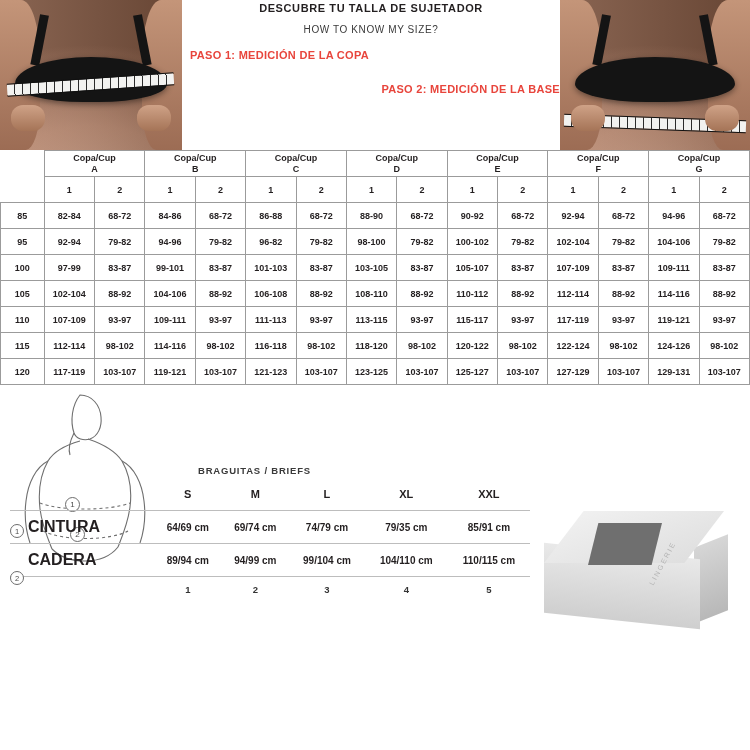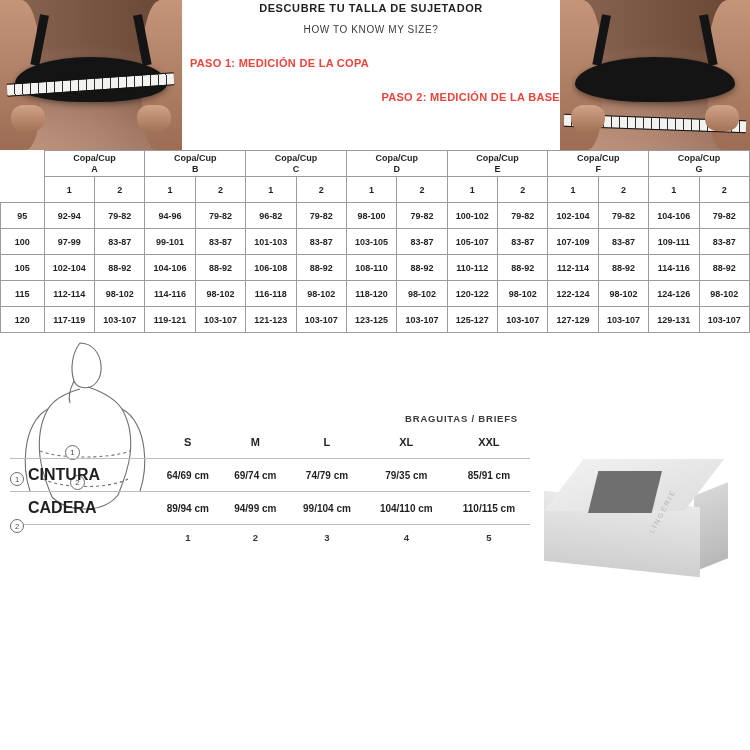--- a/index.html
+++ b/index.html
@@ -81,21 +81,21 @@
   }
   .t-title{
     margin-top:2px;
     font-size:11px;font-weight:bold;letter-spacing:.6px;color:#231f20;
   }
   .t-sub{
     margin-top:10px;
     font-size:10px;font-weight:normal;letter-spacing:.6px;color:#3a3a3a;
   }
   .t-step1{
-    margin-top:22px;
+    margin-top:14px;
     font-size:11px;font-weight:bold;letter-spacing:.3px;color:#e8453c;
     text-align:left;padding-left:8px;
   }
   .t-step2{
     margin-top:22px;
     font-size:11px;font-weight:bold;letter-spacing:.3px;color:#e8453c;
     text-align:right;padding-right:0px;margin-left:36px;
   }
 
   
@@ -130,21 +130,21 @@
     position:absolute;left:10px;top:6px;width:215px;height:180px;
   }
   .measure-badge{
     position:absolute;width:13px;height:13px;border-radius:50%;
     border:1px solid #6d6d6d;color:#4a4a4a;font-size:8px;
     display:flex;align-items:center;justify-content:center;background:#fff;
   }
 
   .briefs-title{
     position:absolute;left:198px;top:80px;width:320px;
-    text-align:right;font-size:9.5px;font-weight:bold;letter-spacing:.8px;color:#3a3a3a;
+    text-align:left;font-size:9.5px;font-weight:bold;letter-spacing:.8px;color:#3a3a3a;
   }
   table.briefs{
     position:absolute;left:10px;top:96px;
     border-collapse:collapse;width:520px;font-size:10px;
   }
   table.briefs td{
     padding:7px 2px;text-align:center;font-weight:bold;color:#231f20;
   }
   table.briefs td.rowhead{
     text-align:left;font-size:16px;font-weight:bold;padding-left:18px;white-space:nowrap;
@@ -272,20 +272,37 @@
         <td class="colw">1</td>
         <td class="colw">2</td>
         <td class="colw">1</td>
         <td class="colw">2</td>
         <td class="colw">1</td>
         <td class="colw">2</td>
       </tr>
     </thead>
     <tbody>
       <tr>
+        <td class="rowlabel">85</td>
+        <td>82-84</td>
+        <td>68-72</td>
+        <td>84-86</td>
+        <td>68-72</td>
+        <td>86-88</td>
+        <td>68-72</td>
+        <td>88-90</td>
+        <td>68-72</td>
+        <td>90-92</td>
+        <td>68-72</td>
+        <td>92-94</td>
+        <td>68-72</td>
+        <td>94-96</td>
+        <td>68-72</td>
+      </tr>
+      <tr>
         <td class="rowlabel">95</td>
         <td>92-94</td>
         <td>79-82</td>
         <td>94-96</td>
         <td>79-82</td>
         <td>96-82</td>
         <td>79-82</td>
         <td>98-100</td>
         <td>79-82</td>
         <td>100-102</td>
@@ -321,20 +338,37 @@
         <td>106-108</td>
         <td>88-92</td>
         <td>108-110</td>
         <td>88-92</td>
         <td>110-112</td>
         <td>88-92</td>
         <td>112-114</td>
         <td>88-92</td>
         <td>114-116</td>
         <td>88-92</td>
+      </tr>
+      <tr>
+        <td class="rowlabel">110</td>
+        <td>107-109</td>
+        <td>93-97</td>
+        <td>109-111</td>
+        <td>93-97</td>
+        <td>111-113</td>
+        <td>93-97</td>
+        <td>113-115</td>
+        <td>93-97</td>
+        <td>115-117</td>
+        <td>93-97</td>
+        <td>117-119</td>
+        <td>93-97</td>
+        <td>119-121</td>
+        <td>93-97</td>
       </tr>
       <tr>
         <td class="rowlabel">115</td>
         <td>112-114</td>
         <td>98-102</td>
         <td>114-116</td>
         <td>98-102</td>
         <td>116-118</td>
         <td>98-102</td>
         <td>118-120</td>

